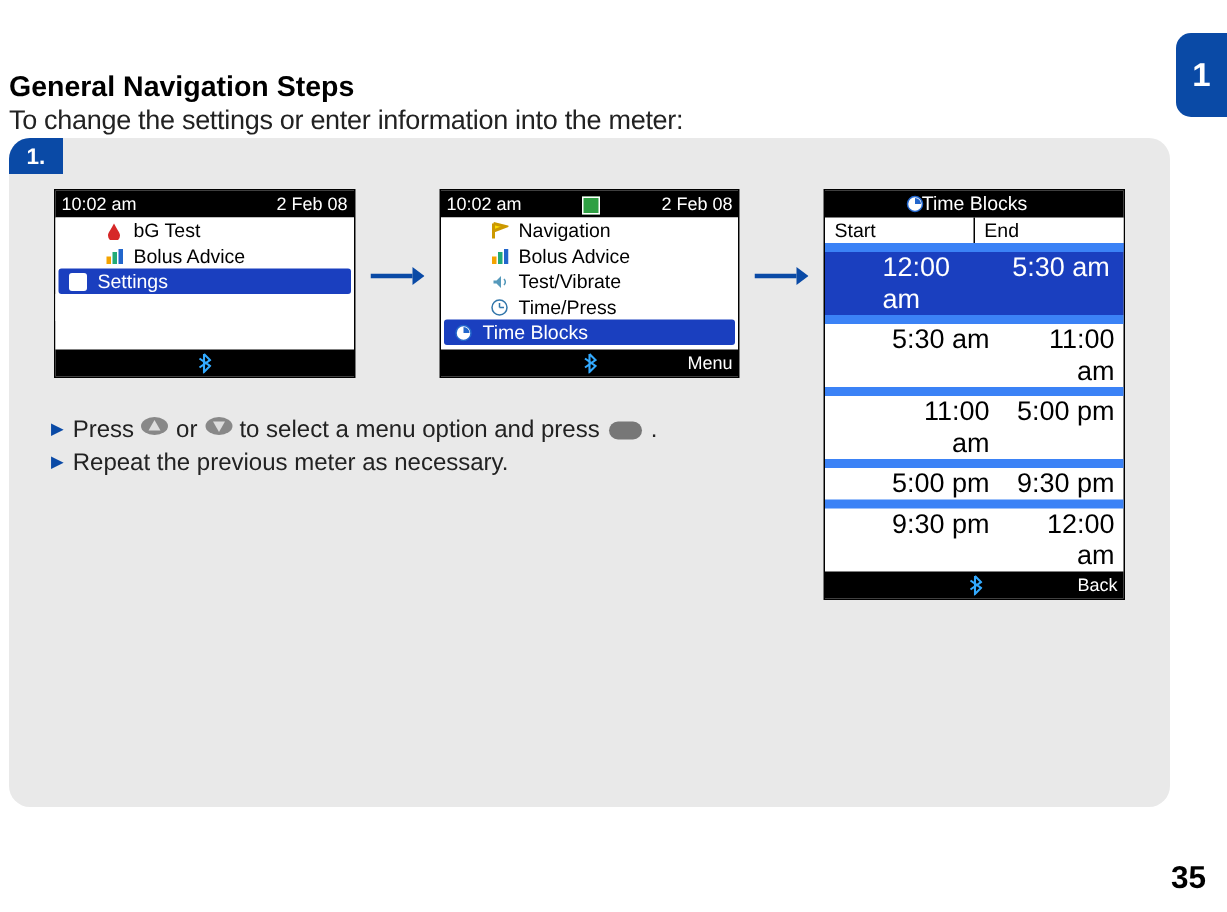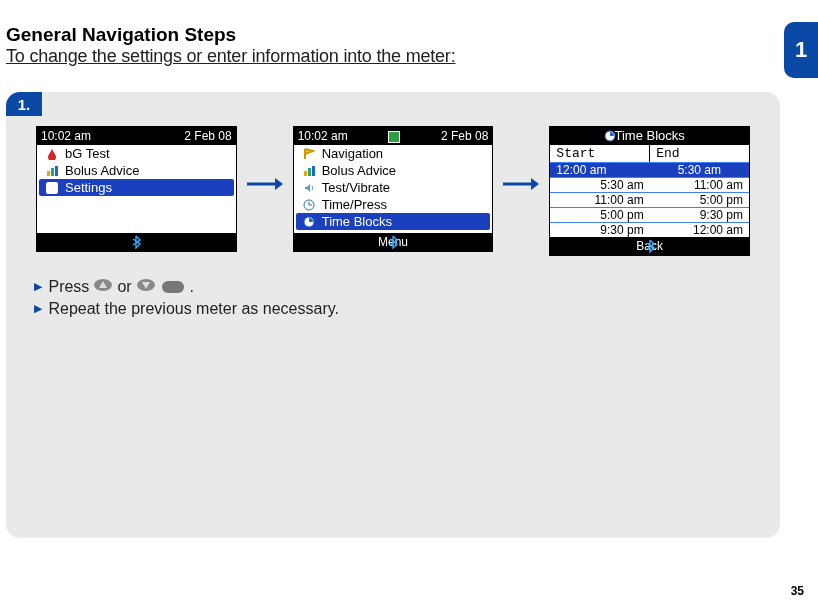--- a/index.html
+++ b/index.html
@@ -1,22 +1,22 @@
 <!DOCTYPE html>
 <html><head>
 <meta charset="utf-8">
 <style>
   * { box-sizing: border-box; margin: 0; padding: 0; }
   html, body { width: 818px; height: 608px; font-family: Arial, Helvetica, sans-serif; background: #fff; color: #000; }
   body { position: relative; }
 
   .header-row { display: flex; align-items: flex-start; }
-  .title-block { padding: 24px 0 0 6px; }
+  .title-block { padding: 48px 0 0 6px; }
   .title { font-weight: bold; font-size: 19px; color: #000; }
-  .subtitle { font-size: 18px; color: #222; font-stretch: condensed; letter-spacing: -0.2px; text-decoration: underline; }
+  .subtitle { font-size: 18px; color: #222; font-stretch: condensed; letter-spacing: -0.2px; }
 
   .chapter-tab {
     position: absolute; top: 22px; right: 0; width: 34px; height: 56px;
     background: #0a4aa6; border-top-left-radius: 10px; border-bottom-left-radius: 10px;
     color: #fff; display: flex; align-items: center; justify-content: center;
     font-weight: bold; font-size: 22px;
   }
 
   .panel {
     position: absolute; left: 6px; top: 92px; width: 774px; height: 446px;
@@ -30,48 +30,48 @@
   }
 
   .screens-row {
     position: absolute; top: 34px; left: 30px; right: 30px;
     display: flex; align-items: flex-start; gap: 10px;
   }
 
   .device-screen { width: 210px; background: #fff; border: 1px solid #000; font-size: 13px; }
   .ds-header, .ds-footer { background: #000; color: #fff; height: 18px; display: flex; align-items: center; padding: 0 4px; font-size: 12px; }
   .ds-header { justify-content: space-between; }
-  .ds-footer { justify-content: center; position: relative; }
+  .ds-footer { justify-content: flex-end; position: relative; }
   .ds-footer .bt { position: absolute; left: 50%; transform: translateX(-50%); }
   .ds-title { background: #000; color: #fff; text-align: center; font-size: 13px; height: 18px; line-height: 18px; position: relative; }
   .ds-title .title-icon { position: absolute; left: 54px; top: 2px; }
   .ds-body { background: #fff; min-height: 88px; }
-  .menu-item { display: flex; align-items: center; gap: 6px; padding: 1px 6px 1px 8px; height: 17px; }
+  .menu-item { display: flex; align-items: center; gap: 6px; padding: 1px 6px 1px 8px; height: 17px; margin-left: 24px; }
   .menu-item .mi-icon { width: 14px; height: 14px; display: inline-flex; align-items: center; justify-content: center; }
   .menu-item.selected { background: #1a3fbf; color: #ffffff; border-radius: 2px; margin: 0 2px; padding-left: 6px; align-items: flex-end; }
   .menu-item.selected .mi-icon svg rect { fill: #fff; }
   .ds-spacer { height: 18px; background: #fff; }
 
   .table-head { display: flex; background: #fff; font-size: 13px; }
-  .table-head > div { flex: 1; padding: 1px 6px; font-family: Liberation Mono, monospace; }
+  .table-head > div { flex: 1; padding: 1px 6px; }
   .table-head > div:first-child { border-right: 1px solid #000; }
-  .tb-row { display: flex; border-top: 1px solid #3b82f6; font-size: 12px; }
+  .tb-row { display: flex; border-top: 6px solid #3b82f6; font-size: 18px; padding-left: 32px; }
   .tb-row:last-child { border-bottom: 1px solid #1a3fbf; }
   .tb-row > div { flex: 1; padding: 0px 6px; text-align: right; }
   .tb-row.selected { background: #1a3fbf; color: #fff; }
   .tb-row.selected > div { text-align: left; }
   .tb-row.selected > div:last-child { text-align: center; }
 
   .arrow-cell { flex: 0 0 36px; display: flex; align-items: center; justify-content: center; padding-top: 50px; }
 
   .instr { position: absolute; left: 28px; top: 184px; font-size: 16px; color: #222; line-height: 1.35; }
   .instr .line { display: flex; align-items: center; gap: 4px; flex-wrap: wrap; }
   .instr .tri { color: #0a4aa6; font-size: 11px; margin-right: 2px; }
 
-  .page-num { position: absolute; right: 14px; bottom: 10px; font-weight: bold; font-size: 12px; }
+  .page-num { position: absolute; right: 14px; bottom: 10px; font-weight: bold; font-size: 21px; }
   .bt svg { display:block; }
   .hdr-flag { width:12px; height:12px; background:#2ea043; border:1px solid #fff; display:inline-block; position:relative; top:1px; }
   .btn-shape {
     display:inline-block; width:22px; height:12px; background:#777; border-radius:6px;
     vertical-align:middle; margin: 0 2px;
   }
 </style>
 </head>
 <body>
 
@@ -262,20 +262,21 @@
       <span>Press</span>
       <span><svg width="20" height="14">
             <ellipse cx="10" cy="7" rx="9" ry="6" fill="#888"></ellipse>
             <polygon points="10,3 14,10 6,10" fill="#ddd"></polygon>
           </svg></span>
       <span>or</span>
       <span><svg width="20" height="14">
             <ellipse cx="10" cy="7" rx="9" ry="6" fill="#888"></ellipse>
             <polygon points="6,4 14,4 10,11" fill="#ddd"></polygon>
           </svg></span>
+      <span>to select a menu option and press</span>
       <span class="btn-shape"></span>
         <span>.</span>
     </div>
     <div class="line">
       <span class="tri">▶</span>
       <span>Repeat the previous meter as necessary.</span>
     </div>
   </div>
 </div>
 

